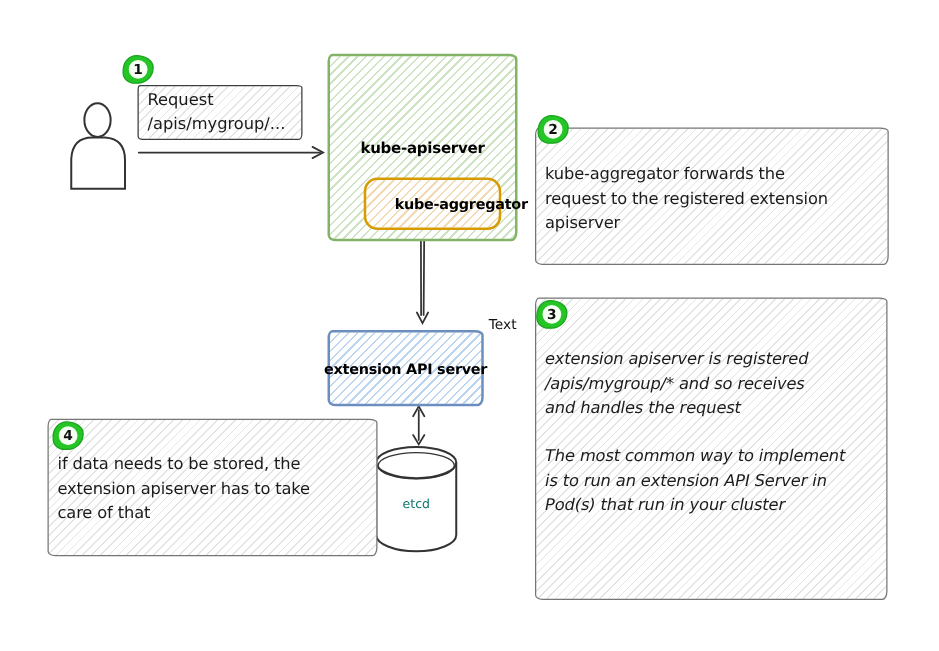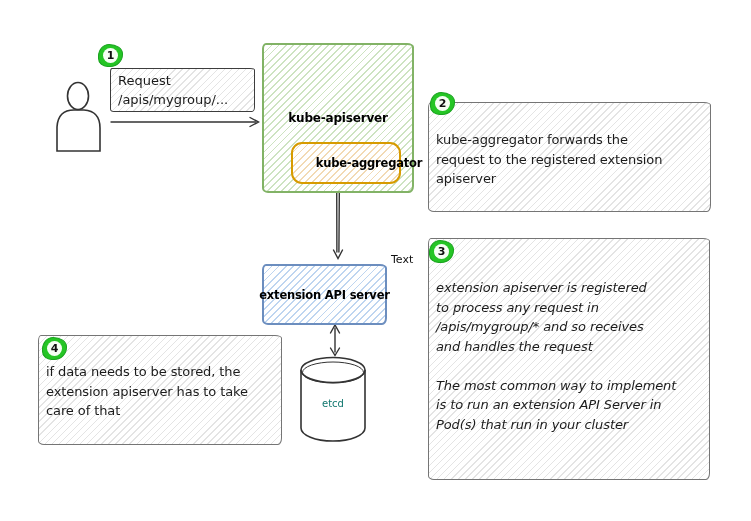--- a/index.html
+++ b/index.html
@@ -131,21 +131,21 @@
   <div class="badge" style="left:430px; top:92px;">
     <span class="badge-num">2</span>
   </div>
   <div class="badge" style="left:429px; top:240px;">
     <span class="badge-num">3</span>
   </div>
   <div class="badge" style="left:42px; top:337px;">
     <span class="badge-num">4</span>
   </div>
 
-  <div class="abs request-box hatch-gray" style="left:110px; top:68px; width:145px; height:44px;">
+  <div class="abs request-box hatch-gray" style="left:110px; top:68px; width:132px; height:44px;">
     <div>
         <div class="t-line">Request</div>
         <div class="t-line">/apis/mygroup/...</div>
       </div>
   </div>
 
   <div class="abs node-box kube-apiserver-box hatch-green" style="left:262px; top:43px; width:152px; height:150px;">
     <div class="node-label abs" style="left:0; top:66px; width:100%;">kube-apiserver</div>
     <div class="abs aggregator-box hatch-orange" style="left:27px; top:97px; width:110px; height:42px; display:flex; align-items:center; justify-content:center;">
       <div class="node-label" style="font-size:11.5px;">kube-aggregator</div>
@@ -168,31 +168,30 @@
     <div>
         <div class="t-line">kube-aggregator forwards the</div>
         <div class="t-line">request to the registered extension</div>
         <div class="t-line">apiserver</div>
       </div>
   </div>
 
   <div class="abs note-box hatch-gray" style="left:428px; top:238px; width:282px; height:242px; padding:39px 4px 0 7px;font-style:italic;">
     <div>
         <div class="t-line">extension apiserver is registered</div>
-        <div class="t-line">to process any request in</div>
         <div class="t-line">/apis/mygroup/* and so receives</div>
         <div class="t-line">and handles the request</div>
         <div class="t-line"></div>
         <div class="t-line">The most common way to implement</div>
         <div class="t-line">is to run an extension API Server in</div>
         <div class="t-line">Pod(s) that run in your cluster</div>
       </div>
   </div>
 
-  <div class="abs note-box hatch-gray" style="left:38px; top:335px; width:244px; height:110px; padding:26px 4px 0 7px;">
+  <div class="abs note-box hatch-gray" style="left:38px; top:335px; width:264px; height:110px; padding:26px 4px 0 7px;">
     <div>
         <div class="t-line">if data needs to be stored, the</div>
         <div class="t-line">extension apiserver has to take</div>
         <div class="t-line">care of that</div>
       </div>
   </div>
 
 </div>
 
 </body></html>

